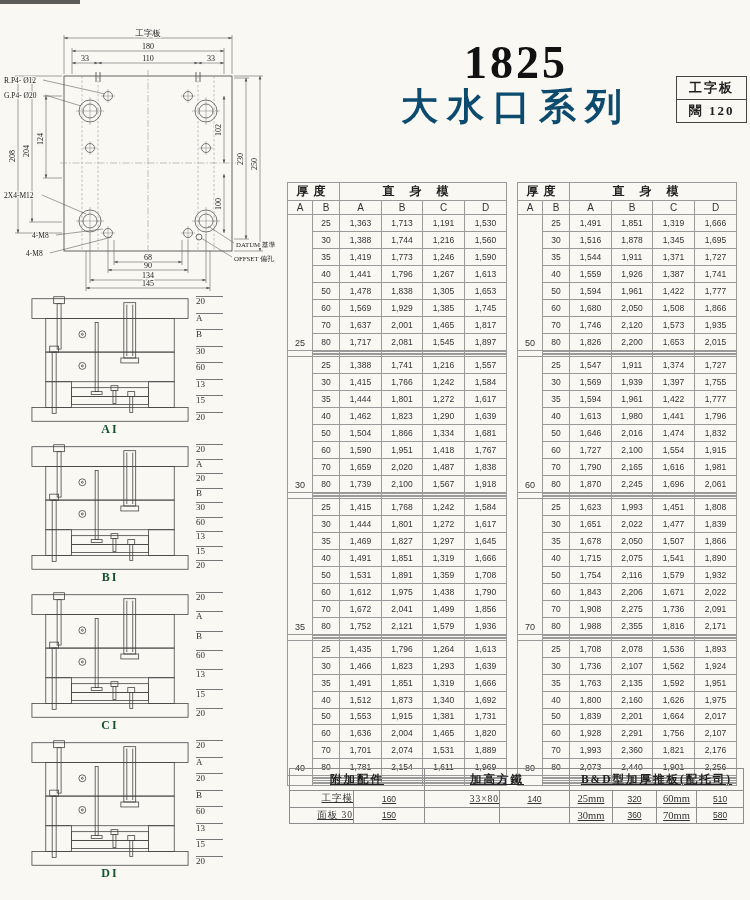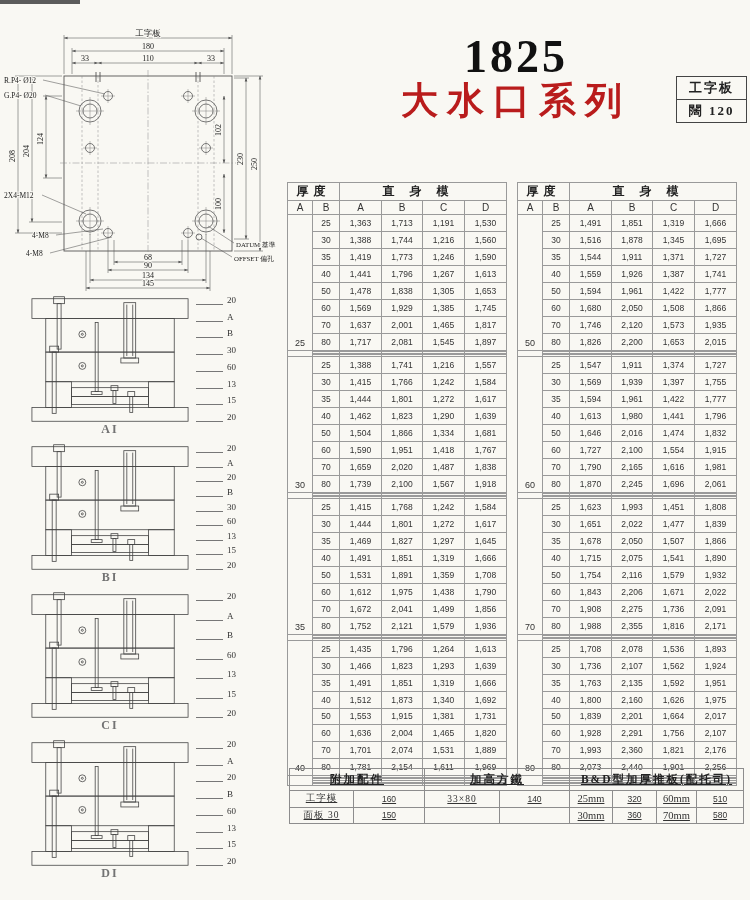--- a/index.html
+++ b/index.html
@@ -2,64 +2,64 @@
 <html><head>
 <meta charset="utf-8">
 <style>
   html,body{margin:0;padding:0;}
   body{background:#e8e8e6;}
   .page{position:relative;width:750px;height:900px;background:#f9f8f3;overflow:hidden;
         font-family:"Liberation Serif",serif;color:#222;}
   .scan-mark{position:absolute;top:0;left:0;width:80px;height:4px;background:#1a1a1a;opacity:.7;}
 
   
-  .title-block{position:absolute;top:34px;left:358px;width:316px;text-align:center;}
+  .title-block{position:absolute;top:40px;left:358px;width:316px;text-align:center;}
   .title-model{font:bold 46px "Liberation Serif",serif;letter-spacing:3px;line-height:1.0;color:#111;}
-  .title-series{font:bold 37px "Liberation Serif",serif;letter-spacing:9px;line-height:1.15;color:#b91c1c;white-space:nowrap;}
+  .title-series{font:bold 37px "Liberation Serif",serif;letter-spacing:9px;line-height:1.15;color:#0c4a6e;white-space:nowrap;}
 
   .spec-box{position:absolute;top:76px;left:676px;width:69px;border:1.5px solid #444;background:transparent;text-align:center;}
   .spec-row{font:bold 13px "Liberation Serif",serif;letter-spacing:2px;padding:2px 0;color:#222;}
   .spec-row.first{border-bottom:1px solid #444;}
 
   
   .plan{position:absolute;top:26px;left:2px;width:285px;height:272px;}
   .plan svg{width:100%;height:100%;}
   .plan text{font-family:"Liberation Serif",serif;fill:#222;paint-order:stroke;stroke:#f9f8f3;stroke-width:2px;}
 
   
   .sections{position:absolute;top:296px;left:26px;width:240px;}
   .secfig{margin-bottom:7px;}
   .secrow{display:flex;align-items:stretch;}
   .secrow svg{width:168px;height:126px;flex:0 0 168px;}
   .callouts{display:flex;flex-direction:column;justify-content:space-between;height:126px;margin-left:2px;}
-  .callout{display:flex;align-items:flex-end;}
+  .callout{display:flex;align-items:flex-start;flex-direction:column;}
   .leader{width:27px;border-top:0.9px solid #777;margin-right:4px;}
   .callout-text{font:9px "Liberation Serif",serif;color:#333;line-height:1;}
-  .sec-caption{width:168px;text-align:center;font:bold 12px "Liberation Serif",serif;letter-spacing:2px;color:#737373;margin-top:0px;}
+  .sec-caption{width:168px;text-align:center;font:bold 12px "Liberation Serif",serif;letter-spacing:2px;color:#14532d;margin-top:0px;}
 
   
   .mt{border-collapse:collapse;table-layout:fixed;width:219px;height:604px;border:1.5px solid #555;background:transparent;margin-top:30px;}
   .mt th,.mt td{border:1px solid #9a9a9a;text-align:center;vertical-align:middle;padding:0;
      font:8.5px "Liberation Sans",sans-serif;color:#333;overflow:hidden;white-space:nowrap;}
   .mt thead tr.h1 th{font:bold 12px "Liberation Serif",serif;height:17px;color:#222;}
   .mt thead tr.h1 th.body-h{letter-spacing:15px;}
   .mt thead tr.h1 th.th-h{letter-spacing:5px;}
   .mt thead tr.h2 th{font:10px "Liberation Sans",sans-serif;height:13px;color:#333;}
   .mt td.acell{vertical-align:bottom;font:9px "Liberation Sans",sans-serif;padding-bottom:2px;}
   .tbl-left{position:absolute;top:152px;left:287px;}
   .tbl-right{position:absolute;top:152px;left:517px;}
 
   
   .bt-wrap{position:absolute;top:768px;left:289px;}
   .bt{border-collapse:collapse;table-layout:fixed;width:454px;border:1.5px solid #555;}
   .bt th,.bt td{border:1px solid #8d8d8d;text-align:center;padding:0;color:#333;
      font:8.5px "Liberation Sans",sans-serif;overflow:hidden;white-space:nowrap;text-decoration:underline;}
   .bt thead th{font:bold 11.5px "Liberation Serif",serif;height:21px;letter-spacing:2px;color:#222;}
   .bt tbody tr{height:16.5px;}
-  .bt td.lbl{font:9.5px "Liberation Serif",serif;letter-spacing:1px;}
+  .bt td.lbl{font:9.5px "Liberation Serif",serif;letter-spacing:1px;text-align:right;}
   .bt td.mm{font:10.5px "Liberation Serif",serif;}
 </style>
 </head>
 <body>
 
 <div class="page">
   <div class="scan-mark"></div>
 
   <div class="title-block">
     <div class="title-model">1825</div>

